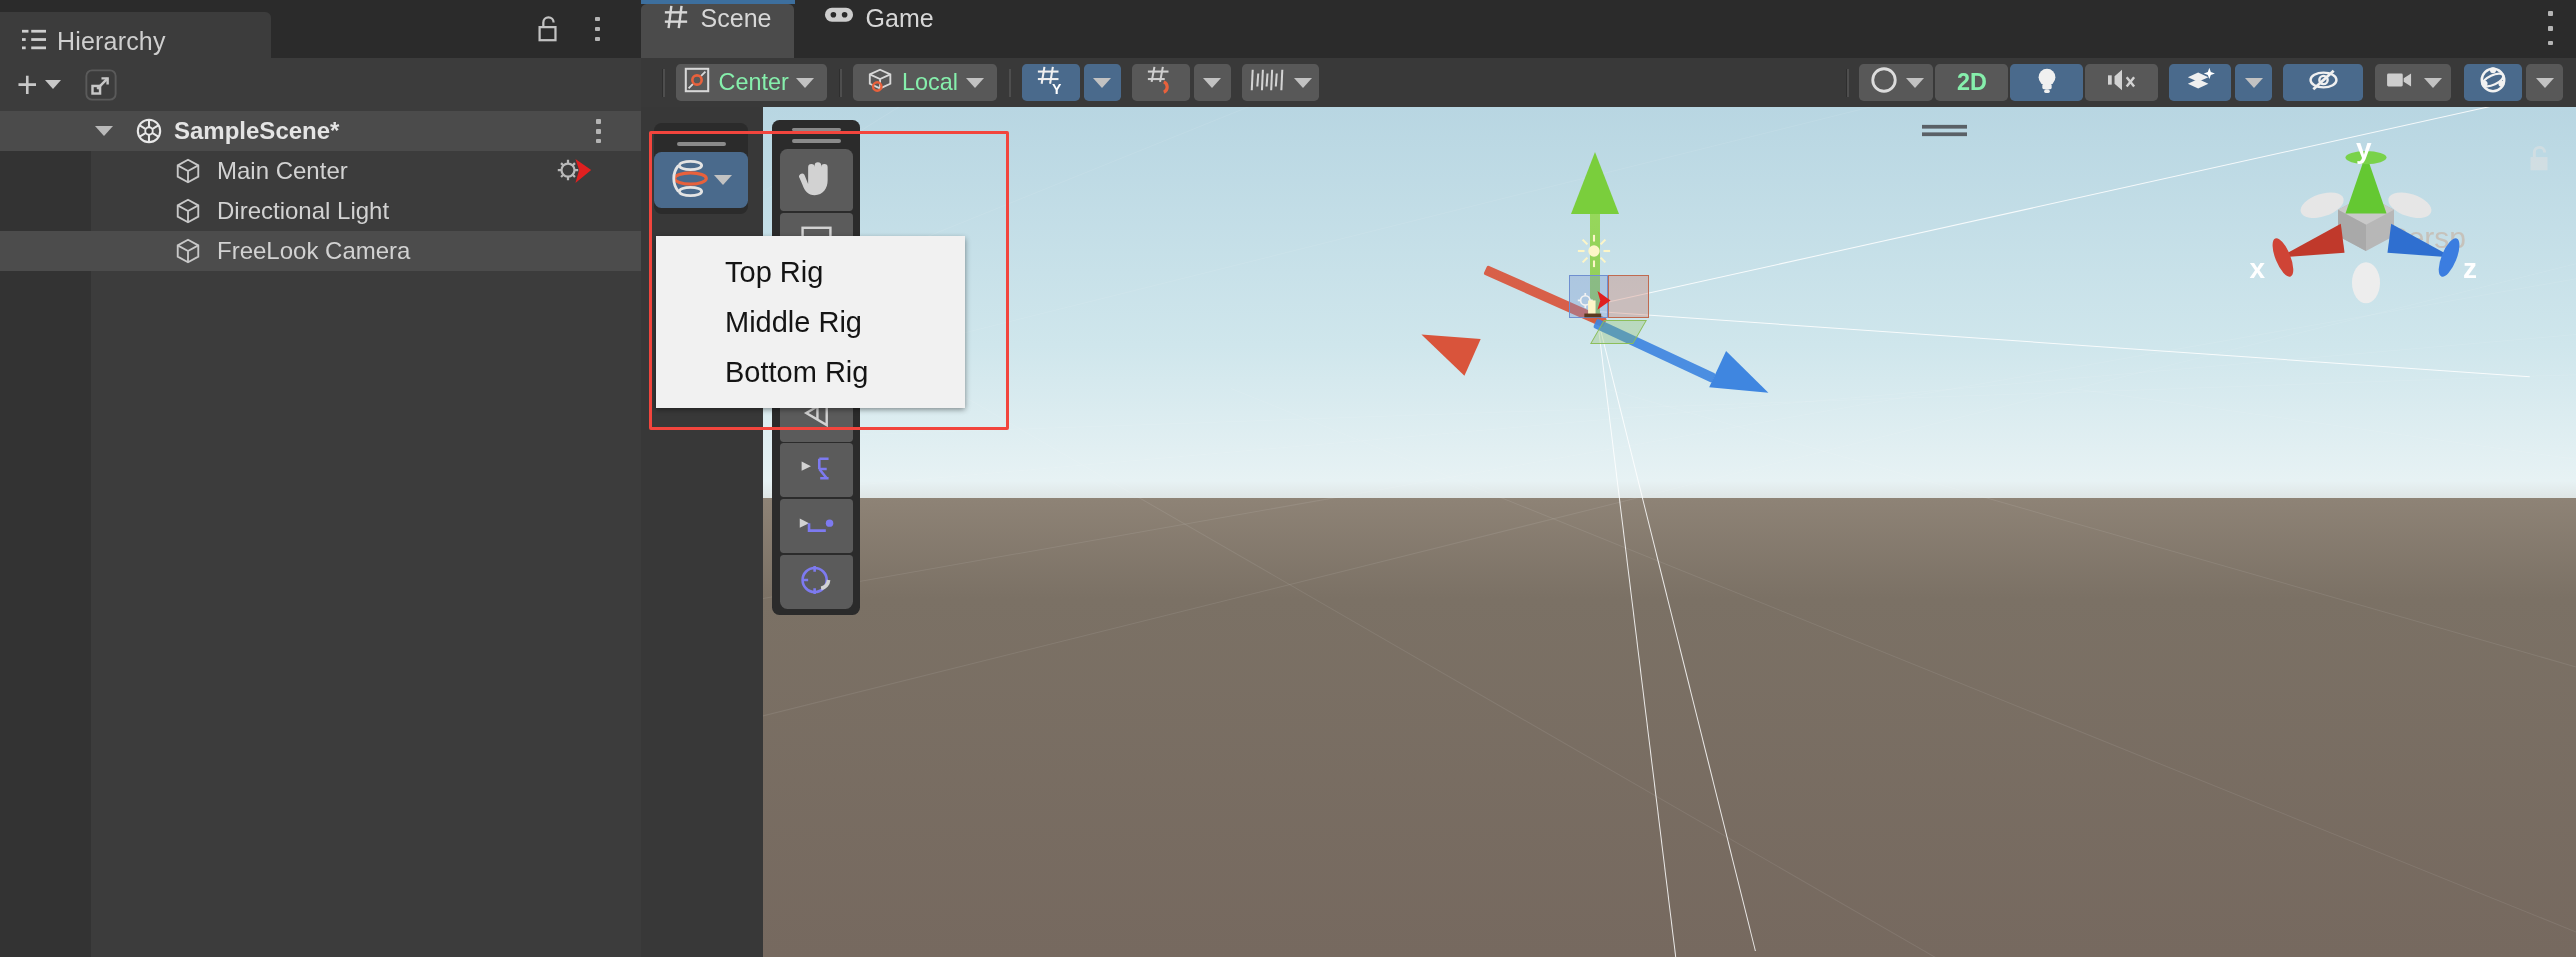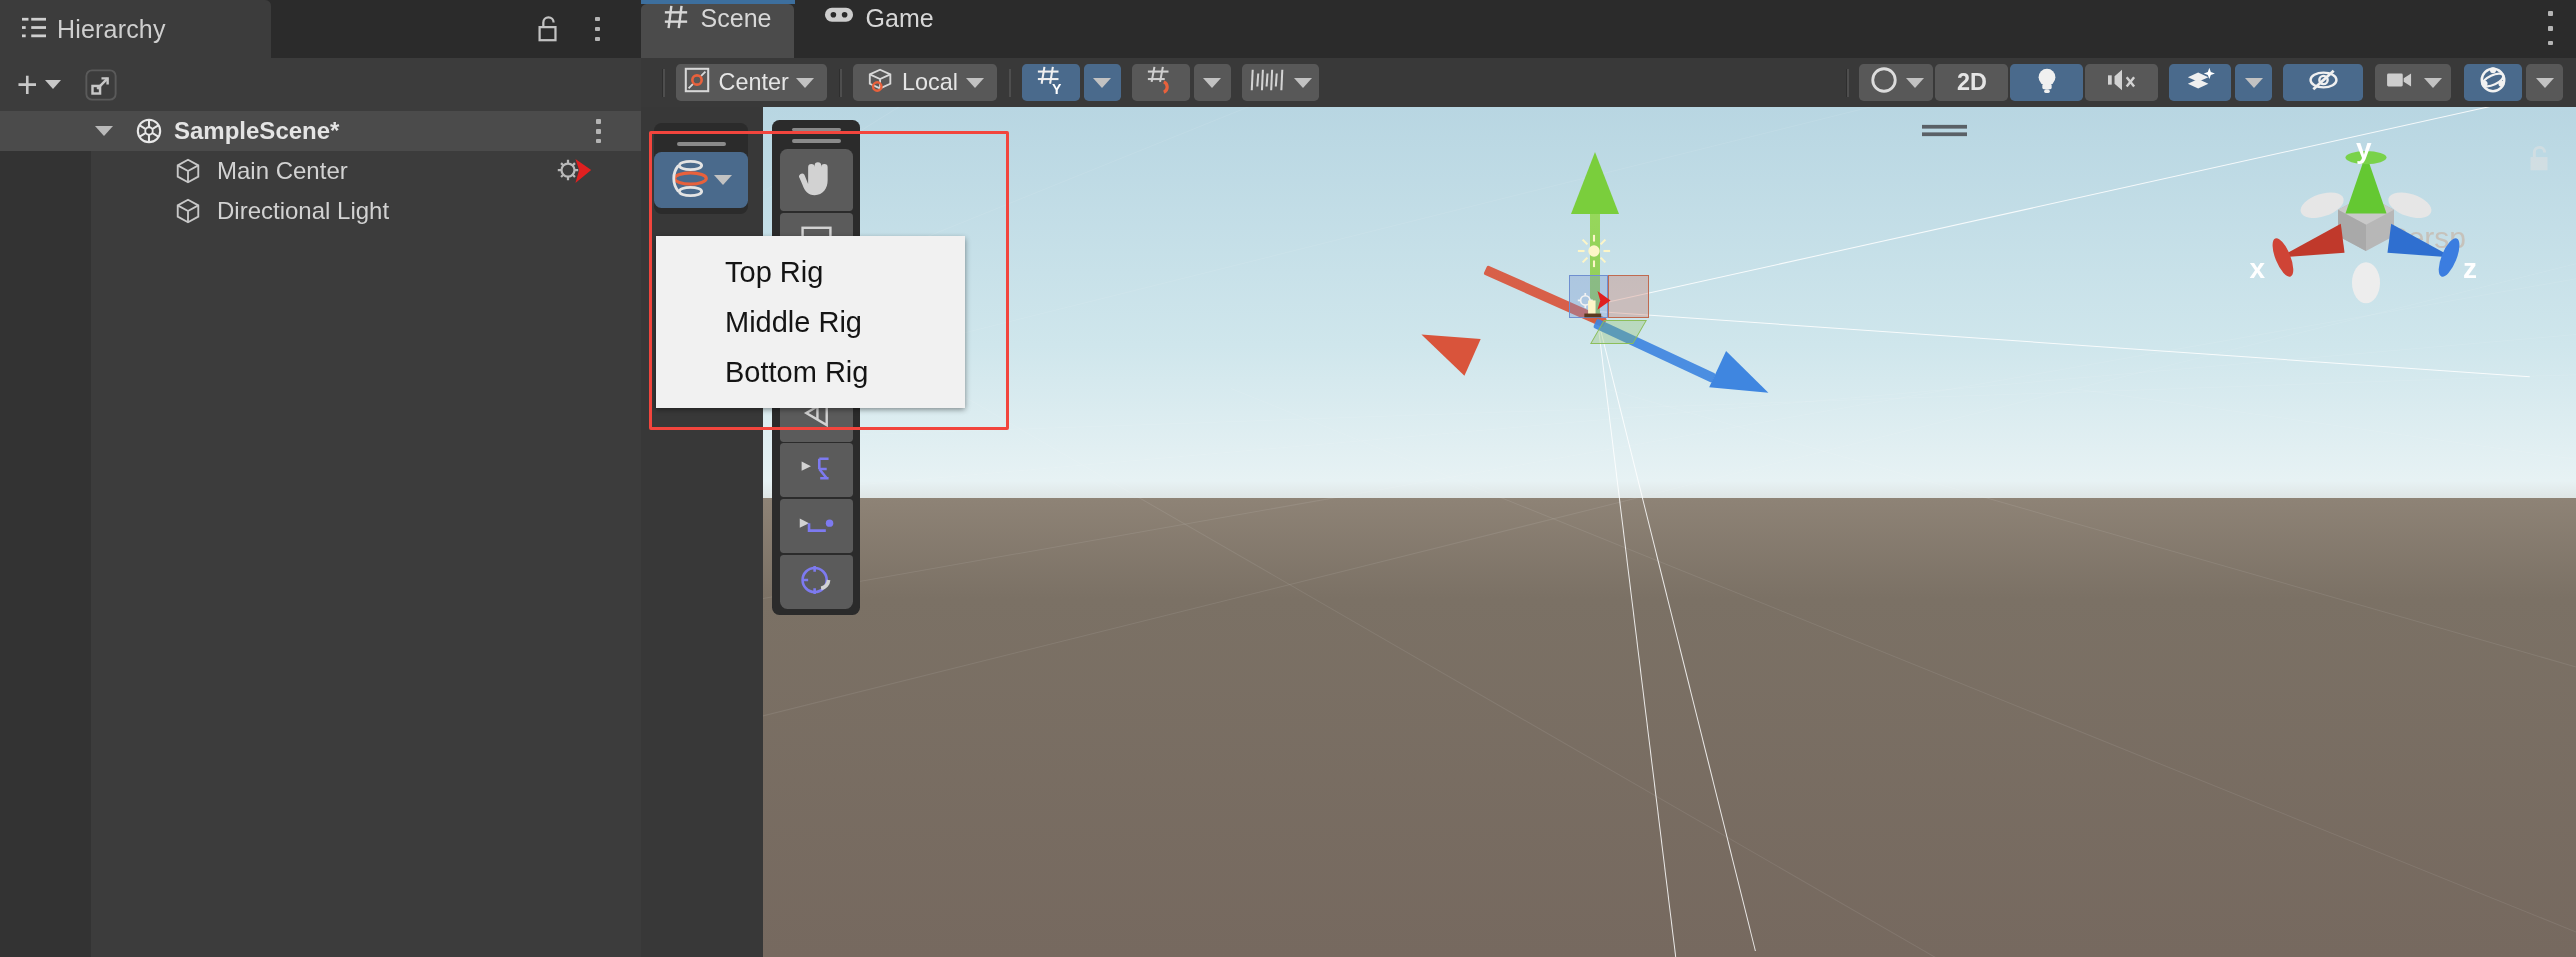--- a/index.html
+++ b/index.html
@@ -14,21 +14,21 @@
   
   .hierarchy-panel {
     position: absolute; left: 0; top: 0; width: 641px; height: 957px;
     background: #3c3c3c;
   }
   .hier-tabstrip {
     position: absolute; left: 0; top: 0; width: 641px; height: 58px;
     background: #2b2b2b;
   }
   .hier-tab {
-    position: absolute; left: 0; top: 0; width: 271px; height: 58px;
+    position: absolute; left: 0; top: 12px; width: 271px; height: 58px;
     background: #3c3c3c;
     display: flex; align-items: center; gap: 10.3px; padding-left: 20.6px;
     border-top-right-radius: 5.6px;
   }
   .hier-tab-label {
     color: #cfcfcf; font-size: 25px; letter-spacing: 0.2px;
   }
   .hier-lock {
     position: absolute; right: 79px; top: 15px; width: 28px; height: 28px;
   }
@@ -108,21 +108,21 @@
 
   .scene-toolbar {
     position: absolute; left: 0; top: 58px; right: 0; height: 49px;
     background: #393939; display: flex; align-items: center; gap: 0; padding-left: 11.2px;
   }
   .tb-sep { width: 2.8px; height: 28px; background:#2e2e2e; margin: 0 10.3px;
     border-right: 2.8px solid #4e4e4e; }
   .tb-btn {
     height: 37px; background: #585858; border-radius: 4.7px;
     display: flex; align-items: center; justify-content:center; gap: 7.5px;
-    padding: 0 9.4px; color: #e5e5e5; font-size: 23.4px; margin-right: 1.9px;
+    padding: 0 9.4px; color: #86efac; font-size: 23.4px; margin-right: 1.9px;
   }
   .tb-btn.on { background: #4a6a8c; }
   .tb-btn.flat { background: #585858; }
   .tb-grp { display:flex; align-items:center; gap: 1.9px; margin-right: 1.9px; }
   .tb-caret {
     width:0;height:0;border-left:9.4px solid transparent;border-right:9.4px solid transparent;
     border-top:10.3px solid #c2c2c2;
   }
   .tb-dd { width: 37px; height: 37px; background:#585858; border-radius:4.7px;
     display:flex;align-items:center;justify-content:center; }
@@ -274,20 +274,29 @@
       <div class="hier-row go-row">
         <span class="row-icon">
           <svg width="28" height="28" viewBox="0 0 30 30">
             <path d="M15 3 L26 9 L26 21 L15 27 L4 21 L4 9 Z" fill="none" stroke="#c8c8c8" stroke-width="2"></path>
             <path d="M4 9 L15 15 L26 9 M15 15 L15 27" fill="none" stroke="#c8c8c8" stroke-width="2"></path>
           </svg>
         </span>
         <span class="row-label">Directional Light</span>
       </div>
 
+      <div class="hier-row go-row selected">
+        <span class="row-icon">
+          <svg width="28" height="28" viewBox="0 0 30 30">
+            <path d="M15 3 L26 9 L26 21 L15 27 L4 21 L4 9 Z" fill="none" stroke="#c8c8c8" stroke-width="2"></path>
+            <path d="M4 9 L15 15 L26 9 M15 15 L15 27" fill="none" stroke="#c8c8c8" stroke-width="2"></path>
+          </svg>
+        </span>
+        <span class="row-label">FreeLook Camera</span>
+      </div>
     </div>
   </div>
 
   <div class="scene-panel">
 
     <div class="scene-tabstrip">
       <div class="tab-accent"></div>
 
       <div class="scene-tab active">
         <span>

